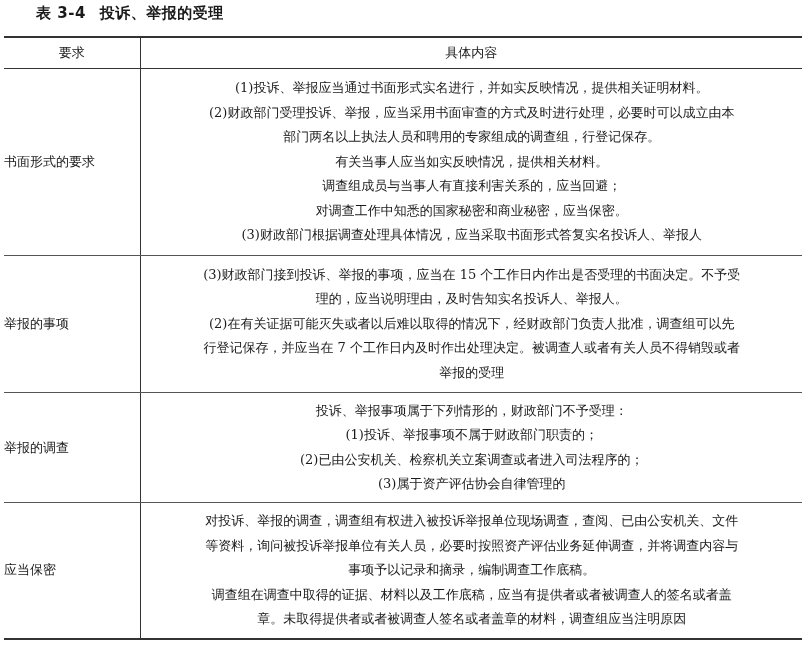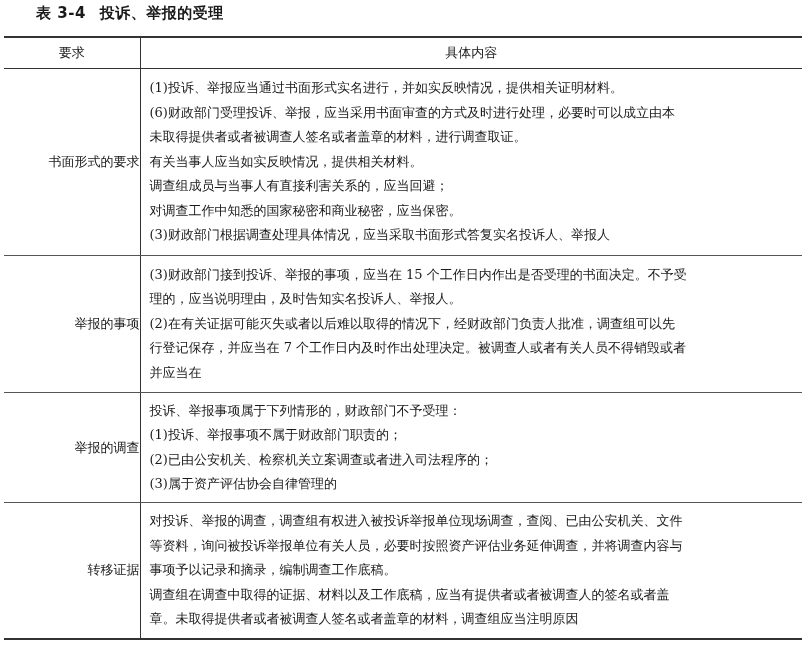--- a/index.html
+++ b/index.html
@@ -3,23 +3,23 @@
 <meta charset="utf-8">
 <style>
   html, body { margin: 0; padding: 0; background: #ffffff; }
   body { width: 806px; height: 646px; overflow: hidden; font-family: "DejaVu Serif", "Liberation Serif", serif; color: #1a1a1a; }
   .title { position: absolute; top: 4px; left: 8px; width: 806px; text-align: left; font-size: 15px; font-weight: bold; font-family: "DejaVu Sans", "Liberation Sans", sans-serif; letter-spacing: 0.5px; margin-left: 28px; }
   .title .num { margin-right: 14px; }
   table { position: absolute; top: 36px; left: 4px; width: 798px; border-collapse: collapse; table-layout: fixed; font-size: 13px; }
   table.main { border-top: 2px solid #333; border-bottom: 2px solid #333; }
   th, td { padding: 0; vertical-align: middle; }
   th { font-weight: normal; height: 30px; border-bottom: 1.5px solid #333; text-align: center; font-size: 13px; margin-top: 36px; }
-  td.req { text-align: right; border-right: 1.5px solid #333; }
+  td.req { text-align: left; border-right: 1.5px solid #333; }
   th.req { border-right: 1.5px solid #333; }
-  td.content { padding: 4px 8px 4px 9px; text-align: left; }
+  td.content { padding: 4px 8px 4px 9px; text-align: center; }
   td.content .line { line-height: 24.5px; white-space: nowrap; }
   tr.body-row td { border-bottom: 1.5px solid #555; }
   tr.body-row:last-child td { border-bottom: none; }
   col.c1 { width: 136px; }
 </style>
 </head>
 <body>
 
 <div class="title">
   <span class="num">表 3-4</span><span>投诉、举报的受理</span>
@@ -34,49 +34,49 @@
     <tr>
       <th class="req">要求</th>
       <th>具体内容</th>
     </tr>
   </thead>
   <tbody>
     <tr class="body-row" style="height:187px">
       <td class="req">书面形式的要求</td>
       <td class="content">
         <div class="line">(1)投诉、举报应当通过书面形式实名进行，并如实反映情况，提供相关证明材料。</div>
-        <div class="line">(6)财政部门受理投诉、举报，应当采用书面审查的方式及时进行处理，必要时可以成立由本</div>
-        <div class="line">未取得提供者或者被调查人签名或者盖章的材料，进行调查取证。</div>
+        <div class="line">(2)财政部门受理投诉、举报，应当采用书面审查的方式及时进行处理，必要时可以成立由本</div>
+        <div class="line">部门两名以上执法人员和聘用的专家组成的调查组，行登记保存。</div>
         <div class="line">有关当事人应当如实反映情况，提供相关材料。</div>
         <div class="line">调查组成员与当事人有直接利害关系的，应当回避；</div>
         <div class="line">对调查工作中知悉的国家秘密和商业秘密，应当保密。</div>
         <div class="line">(3)财政部门根据调查处理具体情况，应当采取书面形式答复实名投诉人、举报人</div>
       </td>
     </tr>
     <tr class="body-row" style="height:137px">
       <td class="req">举报的事项</td>
       <td class="content">
         <div class="line">(3)财政部门接到投诉、举报的事项，应当在 15 个工作日内作出是否受理的书面决定。不予受</div>
         <div class="line">理的，应当说明理由，及时告知实名投诉人、举报人。</div>
         <div class="line">(2)在有关证据可能灭失或者以后难以取得的情况下，经财政部门负责人批准，调查组可以先</div>
         <div class="line">行登记保存，并应当在 7 个工作日内及时作出处理决定。被调查人或者有关人员不得销毁或者</div>
-        <div class="line">并应当在</div>
+        <div class="line">举报的受理</div>
       </td>
     </tr>
     <tr class="body-row" style="height:110px">
       <td class="req">举报的调查</td>
       <td class="content">
         <div class="line">投诉、举报事项属于下列情形的，财政部门不予受理：</div>
         <div class="line">(1)投诉、举报事项不属于财政部门职责的；</div>
         <div class="line">(2)已由公安机关、检察机关立案调查或者进入司法程序的；</div>
         <div class="line">(3)属于资产评估协会自律管理的</div>
       </td>
     </tr>
     <tr class="body-row" style="height:136px">
-      <td class="req">转移证据</td>
+      <td class="req">应当保密</td>
       <td class="content">
         <div class="line">对投诉、举报的调查，调查组有权进入被投诉举报单位现场调查，查阅、已由公安机关、文件</div>
         <div class="line">等资料，询问被投诉举报单位有关人员，必要时按照资产评估业务延伸调查，并将调查内容与</div>
         <div class="line">事项予以记录和摘录，编制调查工作底稿。</div>
         <div class="line">调查组在调查中取得的证据、材料以及工作底稿，应当有提供者或者被调查人的签名或者盖</div>
         <div class="line">章。未取得提供者或者被调查人签名或者盖章的材料，调查组应当注明原因</div>
       </td>
     </tr>
   </tbody>
 </table>

